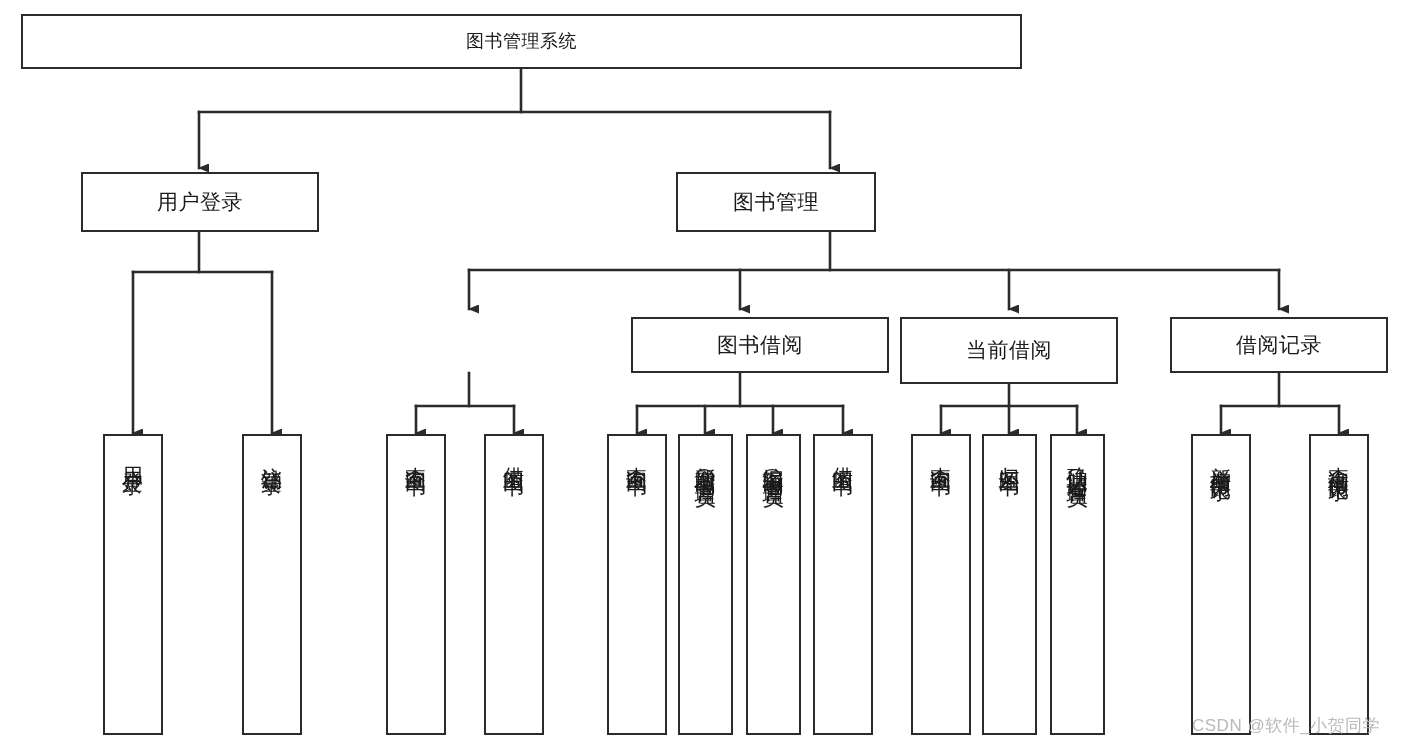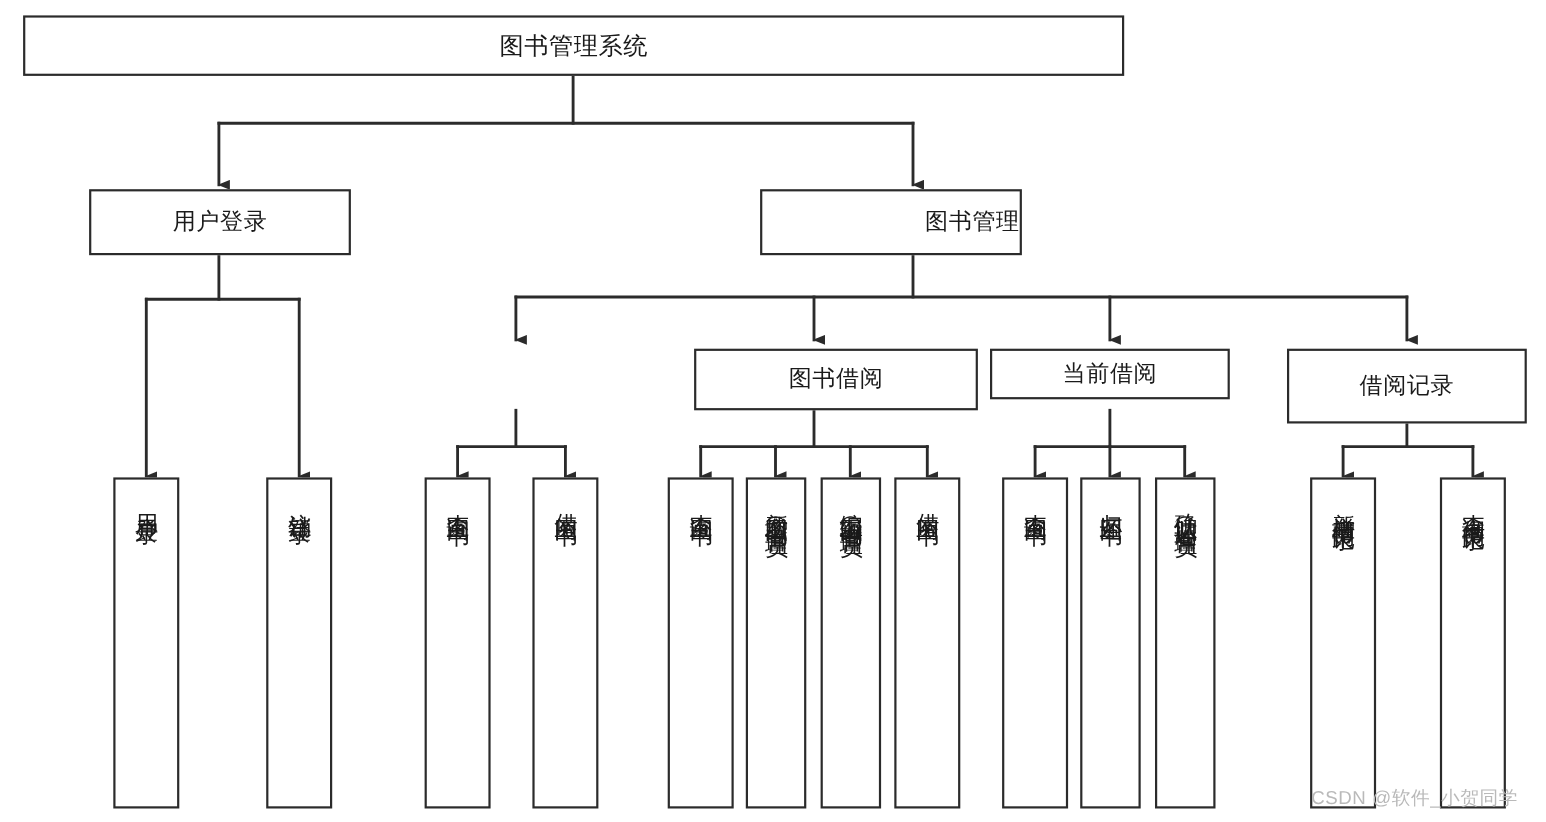--- a/index.html
+++ b/index.html
@@ -50,21 +50,21 @@
     justify-content: center;
     padding-top: 14px;
   }
   .node.vert .label {
     writing-mode: vertical-rl;
     text-orientation: upright;
     font-size: 21px;
     letter-spacing: 3px;
     line-height: 1;
   }
-  .node.root .label { font-size: 22px; text-align: center; }
+  .node.root .label { font-size: 18px; text-align: center; }
   .watermark {
     position: absolute;
     font-size: 17px;
     color: #b9b9b9;
     white-space: nowrap;
     letter-spacing: 0.5px;
   }
 </style>
 </head>
 <body>
@@ -121,31 +121,31 @@
     </g>
   </svg>
 
   <div class="node horiz root" style="left:21px;top:14px;width:1001px;height:55px;">
     <span class="label">图书管理系统</span>
   </div>
 
   <div class="node horiz" style="left:81px;top:172px;width:238px;height:60px;">
     <span class="label">用户登录</span>
   </div>
-  <div class="node horiz" style="left:691px;top:172px;width:238px;height:60px;justify-content:flex-end;">
+  <div class="node horiz" style="left:676px;top:172px;width:200px;height:60px;">
     <span class="label">图书管理</span>
   </div>
 
   <div class="node horiz" style="left:631px;top:317px;width:258px;height:56px;">
     <span class="label">图书借阅</span>
   </div>
-  <div class="node horiz" style="left:900px;top:317px;width:218px;height:46px;">
+  <div class="node horiz" style="left:900px;top:317px;width:218px;height:67px;">
     <span class="label">当前借阅</span>
   </div>
-  <div class="node horiz" style="left:1170px;top:317px;width:218px;height:68px;">
+  <div class="node horiz" style="left:1170px;top:317px;width:218px;height:56px;">
     <span class="label">借阅记录</span>
   </div>
 
   <div class="node vert" style="left:103px;top:434px;width:60px;height:301px;">
     <span class="label">用户登录</span>
   </div>
   <div class="node vert" style="left:242px;top:434px;width:60px;height:301px;">
     <span class="label">注销登录</span>
   </div>
 

